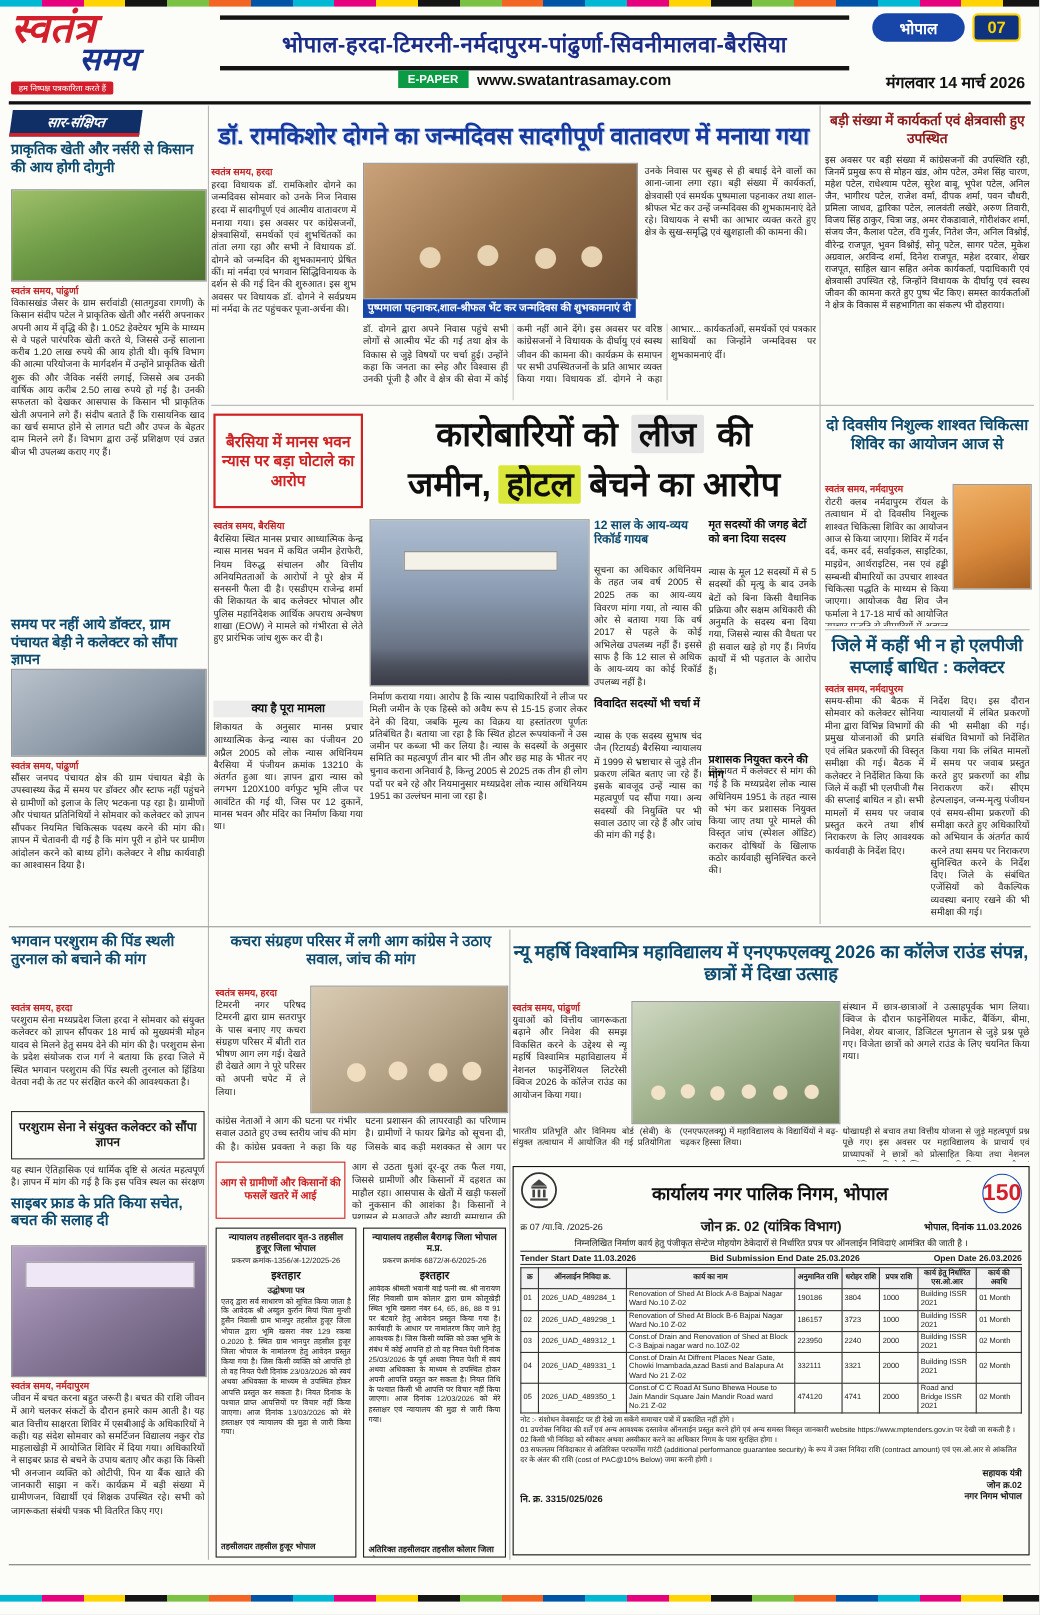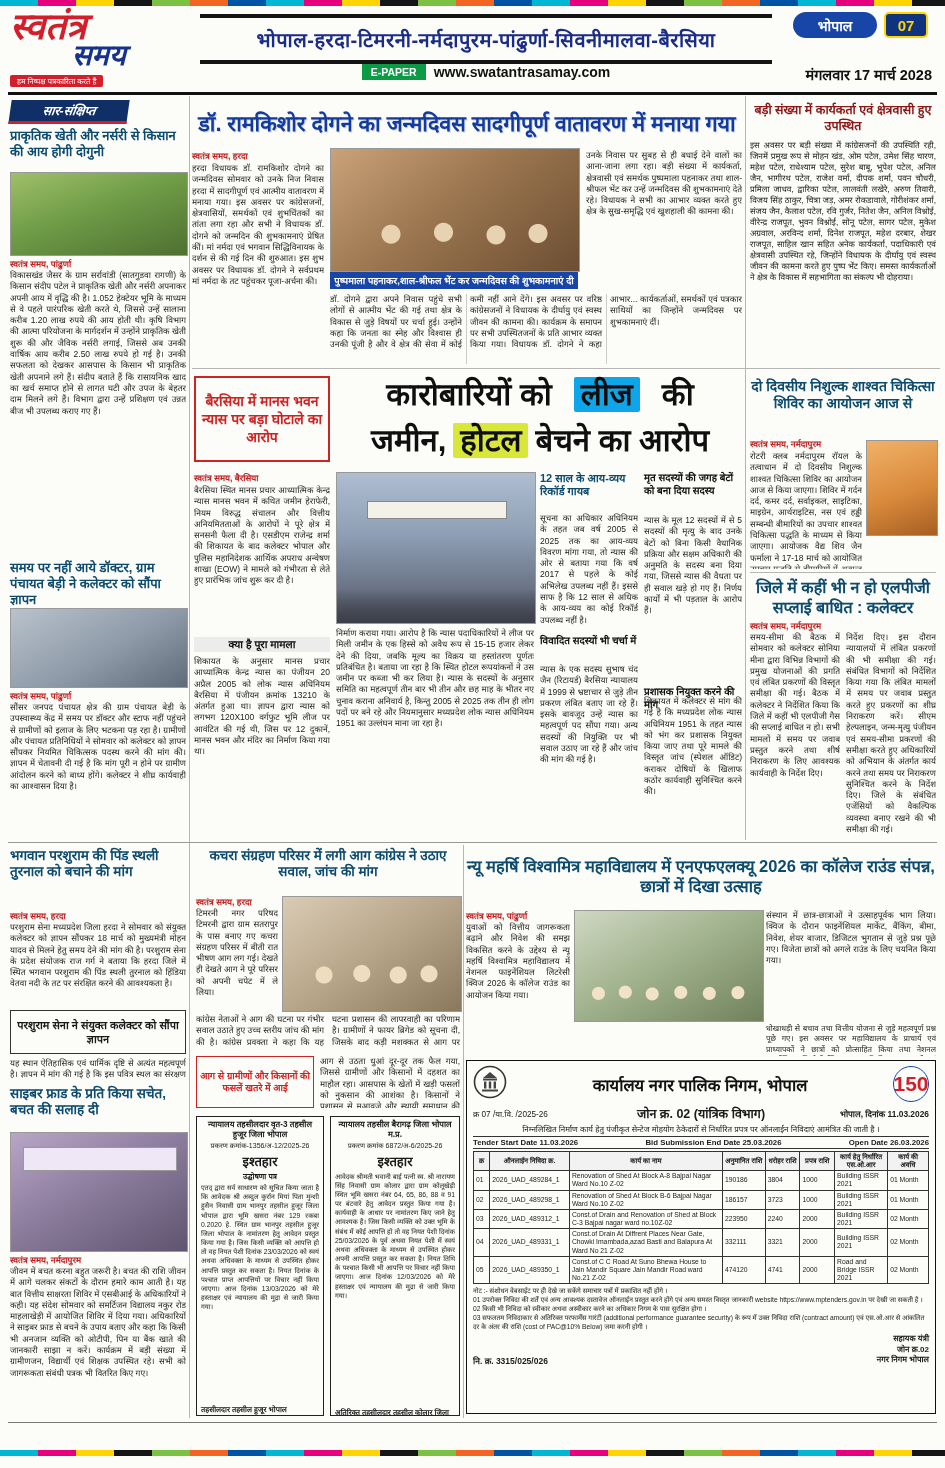--- a/index.html
+++ b/index.html
@@ -11,27 +11,27 @@
   .dl{color:#c02222;font-weight:bold;font-size:8.6px;}
   .hl{font-weight:bold;color:#0c4a6e;line-height:1.22;}
   .subh{font-weight:bold;color:#111;}
   .photo{overflow:hidden;border:1px solid #999;}
   .capbar{background:#1746a8;color:#fff;font-weight:bold;font-size:9.5px;text-align:center;line-height:17px;overflow:hidden;}
   .vline{width:1px;background:#b5b5b5;}
   .hline{height:1px;background:#b5b5b5;}
   .notice{border:1.2px solid #222;padding:3px 4px;box-sizing:border-box;overflow:hidden;}
   .notice .tt{font-weight:bold;font-size:8.2px;text-align:center;line-height:1.25;}
   .notice .cs{font-size:7px;text-align:center;}
-  .notice .ish{font-weight:bold;font-size:13px;text-align:center;margin:2px 0;}
+  .notice .ish{font-weight:bold;font-size:10px;text-align:center;margin:2px 0;}
   .notice .nb{font-size:6.8px;line-height:1.35;text-align:justify;overflow:hidden;}
   .notice .sg{font-weight:bold;font-size:7.4px;margin-top:3px;}
   table.tnd{border-collapse:collapse;width:100%;table-layout:fixed;}
   table.tnd th,table.tnd td{border:1px solid #333;font-size:6.8px;line-height:1.2;padding:1px 2px;overflow:hidden;vertical-align:middle;}
   table.tnd th{font-weight:bold;text-align:center;background:#f2f2f2;}
-  .hlword{background:#0ea5e9;padding:0 7px;margin:0 22px;border-radius:2px;}
+  .hlword{background:#e5e5e5;padding:0 7px;margin:0 12px;border-radius:2px;}
   .hlword2{background:#d9e63a;padding:0 7px;margin:0 7px;border-radius:2px;}
 </style>
 </head>
 <body>
 
 <div id="page">
 
   <div class="abs strip" style="left:0;top:0;width:945px;"></div>
 
   <div class="abs" style="left:10px;top:8px;width:185px;height:80px;">
@@ -42,21 +42,21 @@
 
   <div class="abs" style="left:200px;top:14px;width:572px;height:42px;border-top:4px solid #141414;border-bottom:4px solid #141414;display:flex;align-items:center;justify-content:center;font-weight:bold;font-size:20px;color:#1a2c86;letter-spacing:.5px;">भोपाल-हरदा-टिमरनी-नर्मदापुरम-पांढुर्णा-सिवनीमालवा-बैरसिया</div>
 
   <div class="abs" style="left:200px;top:64px;width:572px;display:flex;align-items:center;justify-content:center;gap:8px;">
     <span style="background:#0a9b44;color:#fff;font-weight:bold;font-size:10.5px;padding:2px 9px;">E-PAPER</span>
     <span style="font-weight:bold;font-size:14px;color:#111;">www.swatantrasamay.com</span>
   </div>
 
   <div class="abs" style="left:793px;top:12px;width:84px;height:26px;background:#1746a8;color:#fff;font-weight:bold;font-size:14px;border-radius:13px;display:flex;align-items:center;justify-content:center;">भोपाल</div>
   <div class="abs" style="left:884px;top:12px;width:44px;height:26px;background:#10337f;color:#ffd400;font-weight:bold;font-size:15px;border:2px solid #ffd400;border-radius:5px;display:flex;align-items:center;justify-content:center;box-sizing:border-box;">07</div>
-  <div class="abs" style="left:768px;top:64px;width:164px;text-align:right;font-weight:bold;font-size:14.5px;color:#111;">मंगलवार 17 मार्च 2028</div>
+  <div class="abs" style="left:768px;top:64px;width:164px;text-align:right;font-weight:bold;font-size:14.5px;color:#111;">मंगलवार 14 मार्च 2026</div>
 
   <div class="abs" style="left:8px;top:92px;width:929px;height:3px;background:#111;"></div>
 
   <div class="abs" style="left:10px;top:100px;width:118px;height:21px;background:#0f2f66;color:#fff;font-weight:bold;font-style:italic;font-size:12.5px;display:flex;align-items:center;justify-content:center;transform:skewX(-8deg);border-bottom:3px solid #d31f2b;">सार-संक्षिप्त</div>
 
   <div class="abs hl" style="left:10px;top:128px;width:176px;height:42px;font-size:13px;">प्राकृतिक खेती और नर्सरी से किसान की आय होगी दोगुनी</div>
   <div class="abs photo" style="left:10px;top:172px;width:176px;height:82px;background:linear-gradient(160deg,#9fbf6a 0%,#6f9c47 45%,#4e7031 100%);"></div>
   <div class="abs dl" style="left:10px;top:258px;width:176px;">स्वतंत्र समय, पांढुर्णा</div>
   <div class="abs bt" style="left:10px;top:270px;width:176px;height:286px;">विकासखंड जैसर के ग्राम सर्रावांडी (सातगुडवा रागणी) के किसान संदीप पटेल ने प्राकृतिक खेती और नर्सरी अपनाकर अपनी आय में वृद्धि की है। 1.052 हेक्टेयर भूमि के माध्यम से वे पहले पारंपरिक खेती करते थे, जिससे उन्हें सालाना करीब 1.20 लाख रुपये की आय होती थी। कृषि विभाग की आत्मा परियोजना के मार्गदर्शन में उन्होंने प्राकृतिक खेती शुरू की और जैविक नर्सरी लगाई, जिससे अब उनकी वार्षिक आय करीब 2.50 लाख रुपये हो गई है। उनकी सफलता को देखकर आसपास के किसान भी प्राकृतिक खेती अपनाने लगे हैं। संदीप बताते हैं कि रासायनिक खाद का खर्च समाप्त होने से लागत घटी और उपज के बेहतर दाम मिलने लगे हैं। विभाग द्वारा उन्हें प्रशिक्षण एवं उन्नत बीज भी उपलब्ध कराए गए हैं।</div>
 
@@ -173,20 +173,21 @@
 
   <div class="abs vline" style="left:463px;top:845px;height:573px;"></div>
 
   <div class="abs hl" style="left:466px;top:846px;width:470px;height:60px;font-size:16.5px;text-align:center;display:flex;align-items:center;justify-content:center;">न्यू महर्षि विश्वामित्र महाविद्यालय में एनएफएलक्यू 2026 का कॉलेज राउंड संपन्न, छात्रों में दिखा उत्साह</div>
   <div class="abs dl" style="left:466px;top:910px;width:104px;">स्वतंत्र समय, पांढुर्णा</div>
   <div class="abs bt" style="left:466px;top:922px;width:104px;height:124px;">युवाओं को वित्तीय जागरूकता बढ़ाने और निवेश की समझ विकसित करने के उद्देश्य से न्यू महर्षि विश्वामित्र महाविद्यालय में नेशनल फाइनेंशियल लिटरेसी क्विज 2026 के कॉलेज राउंड का आयोजन किया गया।</div>
   <div class="abs photo" style="left:574px;top:910px;width:188px;height:110px;background:linear-gradient(150deg,#cfd8c2 0%,#a3b490 45%,#70815c 100%);">
     <div style="position:absolute;left:10px;bottom:12px;width:168px;height:26px;background:radial-gradient(circle at 8% 40%, #f2e3c8 0 6px, transparent 7px),radial-gradient(circle at 24% 35%, #f2e3c8 0 6px, transparent 7px),radial-gradient(circle at 40% 42%, #f2e3c8 0 6px, transparent 7px),radial-gradient(circle at 57% 36%, #f2e3c8 0 6px, transparent 7px),radial-gradient(circle at 74% 40%, #f2e3c8 0 6px, transparent 7px),radial-gradient(circle at 91% 37%, #f2e3c8 0 6px, transparent 7px);"></div>
   </div>
   <div class="abs bt" style="left:766px;top:910px;width:170px;height:136px;">संस्थान में छात्र-छात्राओं ने उत्साहपूर्वक भाग लिया। क्विज के दौरान फाइनेंशियल मार्केट, बैंकिंग, बीमा, निवेश, शेयर बाजार, डिजिटल भुगतान से जुड़े प्रश्न पूछे गए। विजेता छात्रों को अगले राउंड के लिए चयनित किया गया।</div>
+  <div class="abs bt" style="left:466px;top:1024px;width:296px;height:32px;column-count:2;column-gap:8px;font-size:7.8px;">भारतीय प्रतिभूति और विनिमय बोर्ड (सेबी) के संयुक्त तत्वाधान में आयोजित की गई प्रतियोगिता (एनएफएलक्यू) में महाविद्यालय के विद्यार्थियों ने बढ़-चढ़कर हिस्सा लिया।</div>
   <div class="abs bt" style="left:766px;top:1024px;width:170px;height:32px;font-size:7.8px;">धोखाधड़ी से बचाव तथा वित्तीय योजना से जुड़े महत्वपूर्ण प्रश्न पूछे गए। इस अवसर पर महाविद्यालय के प्राचार्य एवं प्राध्यापकों ने छात्रों को प्रोत्साहित किया तथा नेशनल फाइनेंशियल लिटरेसी क्विज 2026 की विस्तृत जानकारी एवं गाइडलाइन साझा की गई।</div>
 
   <div class="abs" style="left:466px;top:1060px;width:470px;height:354px;border:1.5px solid #111;box-sizing:border-box;padding:4px 6px;overflow:hidden;">
     <div style="display:flex;align-items:center;">
       <span>
         <svg width="34" height="34" viewBox="0 0 34 34">
             <circle cx="17" cy="17" r="15.5" fill="none" stroke="#333" stroke-width="1.6"></circle>
             <path d="M10 13 L17 7 L24 13 Z" fill="#444"></path>
             <rect x="10" y="13.5" width="14" height="2" fill="#444"></rect>
             <rect x="11" y="16.5" width="2.4" height="7" fill="#444"></rect>

